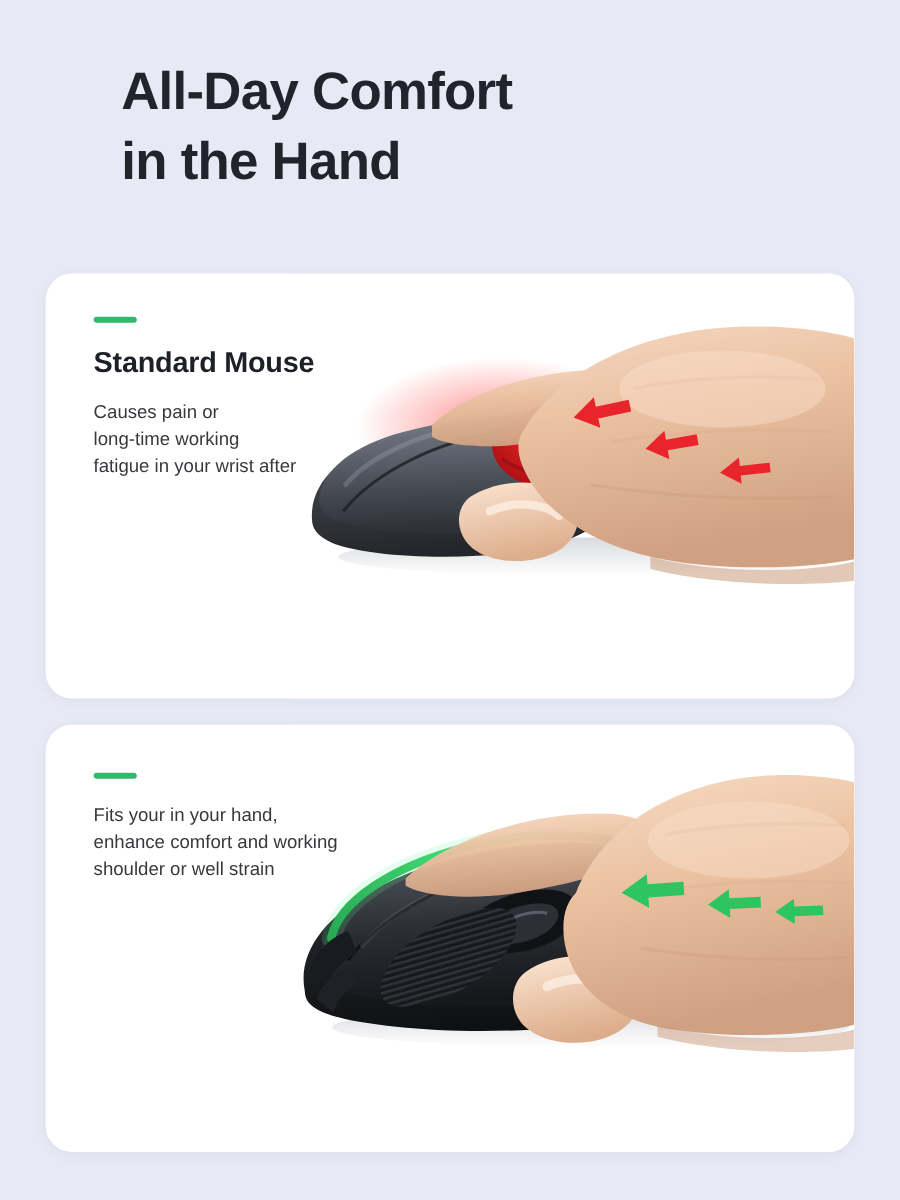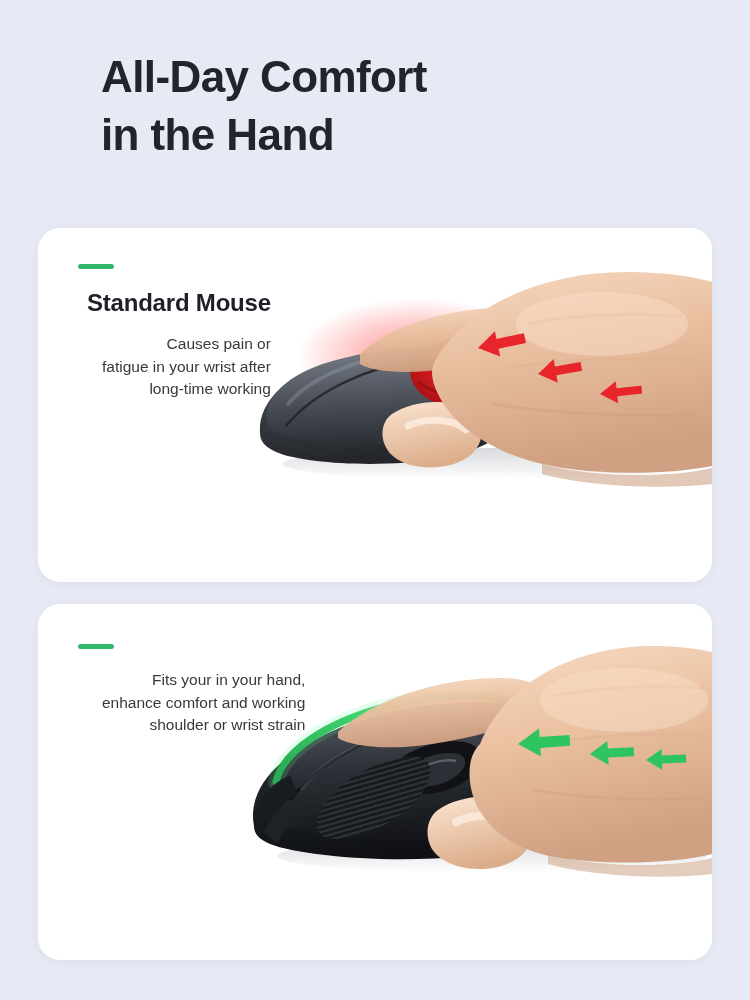--- a/index.html
+++ b/index.html
@@ -24,36 +24,36 @@
     position:absolute; left:38px; width:674px;
     background:#ffffff; border-radius:22px; overflow:hidden;
     box-shadow:0 2px 10px rgba(90,100,140,0.07);
   }
   #card-standard  { top:228px; height:354px; }
   #card-ergonomic { top:604px; height:356px; }
 
   .card-inner { position:relative; width:100%; height:100%; }
 
   
-  .txt { position:absolute; left:40px; z-index:6;text-align:right; }
+  .txt { position:absolute; left:40px; z-index:6; }
   #card-standard  .txt { top:36px; }
   #card-ergonomic .txt { top:40px; }
 
   .accent-dash {
     width:36px; height:5px; border-radius:2.5px;
     background:#34b96b; margin-bottom:20px;
   }
   .card-title {
     font-size:24px; font-weight:bold; color:#1d2026;
     letter-spacing:-0.2px; margin-bottom:16px;
   }
   .card-body {
     font-size:15.5px; line-height:22.5px; color:#37393d; max-width:250px;
   }
-  .card-body span { display:block; white-space:nowrap;margin-left:24px; }
+  .card-body span { display:block; white-space:nowrap; }
 
   
   .photo {
     position:absolute; right:0; top:0; bottom:0; width:470px;
     background:#ffffff; overflow:hidden;
   }
   .photo svg { position:absolute; left:0; top:0; width:100%; height:100%; }
 </style>
 </head>
 <body>
@@ -183,22 +183,22 @@
             </g>
           </g>
         </svg>
       </div>
 
       <div class="txt">
         <div class="accent-dash"></div>
         <div class="card-title">Standard Mouse</div>
         <div class="card-body">
           <span>Causes pain or</span>
+          <span>long-time working</span>
           <span>fatigue in your wrist after</span>
-          <span>long-time working</span>
         </div>
       </div>
 
     </div>
   </div>
 
   <div class="card" id="card-ergonomic">
     <div class="card-inner">
 
       <div class="photo">
@@ -335,20 +335,20 @@
             </g>
           </g>
         </svg>
       </div>
 
       <div class="txt">
         <div class="accent-dash"></div>
         <div class="card-body">
           <span>Fits your in your hand,</span>
           <span>enhance comfort and working</span>
-          <span>shoulder or wrist strain</span>
+          <span>shoulder or well strain</span>
         </div>
       </div>
 
     </div>
   </div>
 
 </div>
 
 </body></html>

